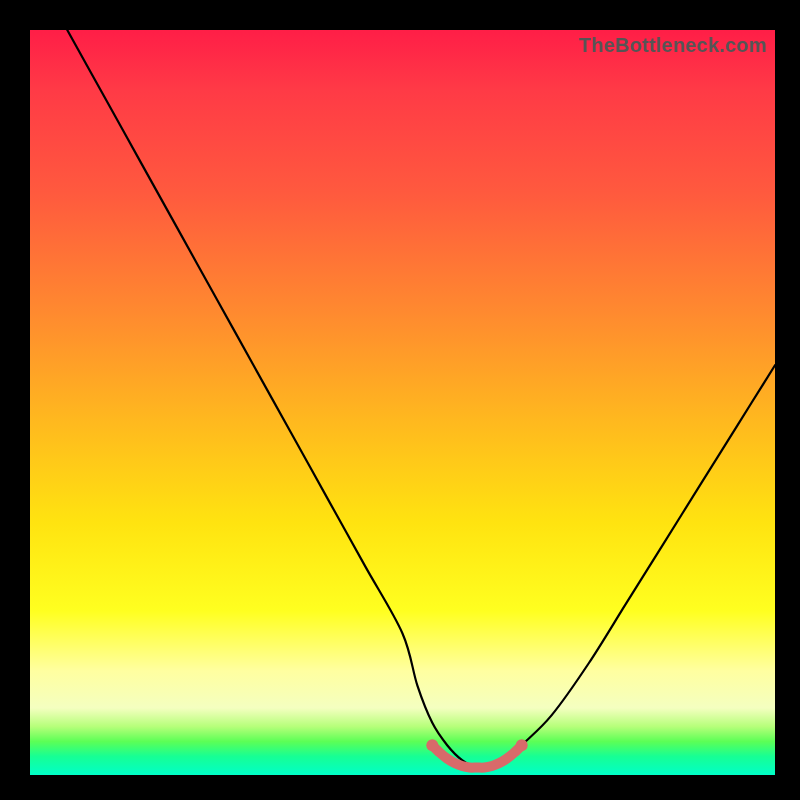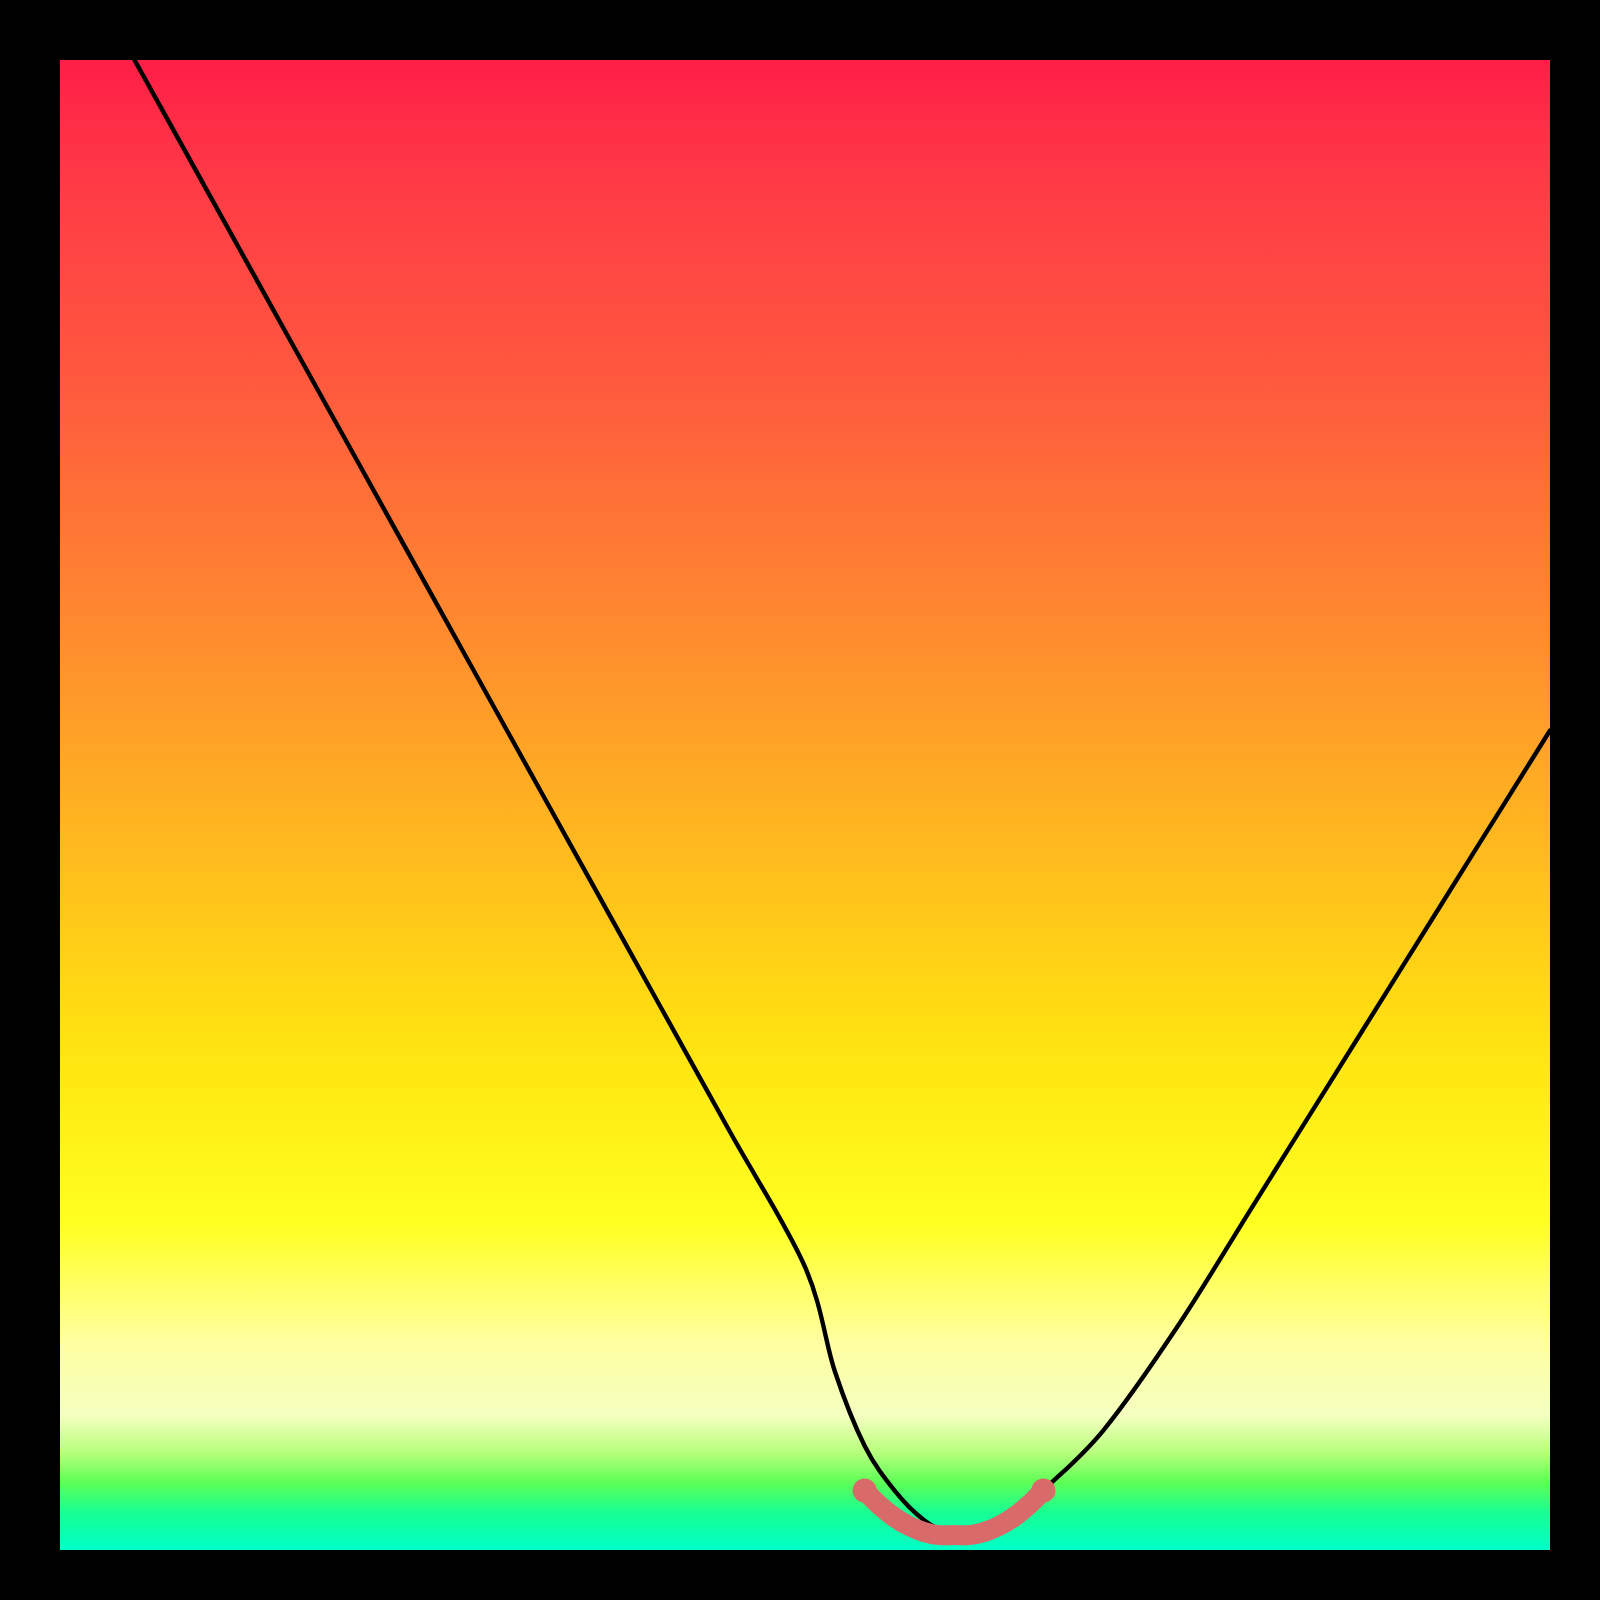--- a/index.html
+++ b/index.html
@@ -58,20 +58,21 @@
     width: 745px;
     height: 745px;
   }
 </style>
 </head>
 <body>
 
 <div class="frame">
   <div class="plot-area">
 
+    <div class="watermark">TheBottleneck.com</div>
 
     <svg class="curve" viewBox="0 0 745 745" preserveAspectRatio="none">
       <path id="main-curve-path" fill="none" stroke="#000" stroke-width="2.2" stroke-linecap="round" stroke-linejoin="round" d="M 37.25 0.00 C 43.46 11.17, 62.08 44.70, 74.50 67.05 C 86.92 89.40, 99.33 111.75, 111.75 134.10 C 124.17 156.45, 136.58 178.80, 149.00 201.15 C 161.42 223.50, 173.83 245.85, 186.25 268.20 C 198.67 290.55, 211.08 312.90, 223.50 335.25 C 235.92 357.60, 248.33 379.95, 260.75 402.30 C 273.17 424.65, 285.58 447.00, 298.00 469.35 C 310.42 491.70, 322.83 514.05, 335.25 536.40 C 347.67 558.75, 363.81 583.58, 372.50 603.45 C 381.19 623.32, 382.43 640.70, 387.40 655.60 C 392.37 670.50, 397.33 682.92, 402.30 692.85 C 407.27 702.78, 412.23 708.99, 417.20 715.20 C 422.17 721.41, 427.13 726.38, 432.10 730.10 C 437.07 733.83, 442.03 736.31, 447.00 737.55 C 451.97 738.79, 456.93 738.79, 461.90 737.55 C 466.87 736.31, 471.83 733.83, 476.80 730.10 C 481.77 726.38, 484.25 722.65, 491.70 715.20 C 499.15 707.75, 510.32 699.06, 521.50 685.40 C 532.67 671.74, 546.33 651.88, 558.75 633.25 C 571.17 614.63, 583.58 593.52, 596.00 573.65 C 608.42 553.78, 620.83 533.92, 633.25 514.05 C 645.67 494.18, 658.08 474.32, 670.50 454.45 C 682.92 434.58, 695.33 414.72, 707.75 394.85 C 720.17 374.98, 738.79 345.18, 745.00 335.25"></path>
       <path id="sweet-spot-path" fill="none" stroke="#d86a6a" stroke-width="10" stroke-linecap="round" stroke-linejoin="round" d="M 402.30 715.20 C 403.54 716.44, 407.27 720.41, 409.75 722.65 C 412.23 724.88, 414.72 726.87, 417.20 728.61 C 419.68 730.35, 422.17 731.84, 424.65 733.08 C 427.13 734.32, 429.62 735.31, 432.10 736.06 C 434.58 736.80, 437.07 737.30, 439.55 737.55 C 442.03 737.80, 444.52 737.55, 447.00 737.55 C 449.48 737.55, 451.97 737.80, 454.45 737.55 C 456.93 737.30, 459.42 736.80, 461.90 736.06 C 464.38 735.31, 466.87 734.32, 469.35 733.08 C 471.83 731.84, 474.32 730.35, 476.80 728.61 C 479.28 726.87, 481.77 724.88, 484.25 722.65 C 486.73 720.41, 490.46 716.44, 491.70 715.20"></path>
       <g id="sweet-spot-dots">
           <circle cx="402.30" cy="715.20" r="6" fill="#d86a6a"></circle>
           <circle cx="491.70" cy="715.20" r="6" fill="#d86a6a"></circle>
         </g>
     </svg>
 

